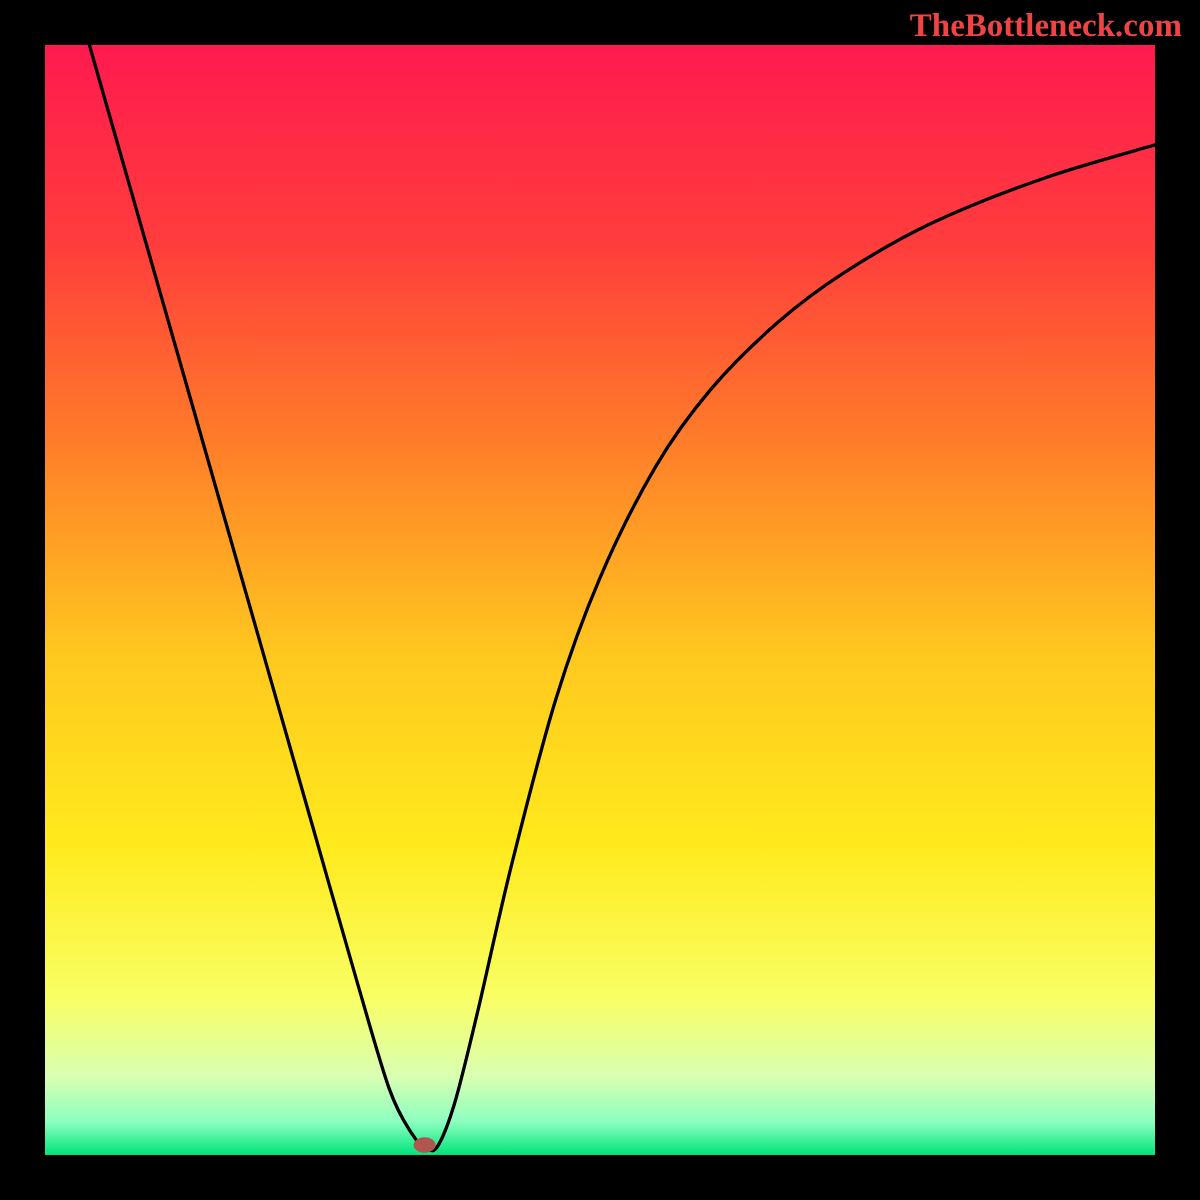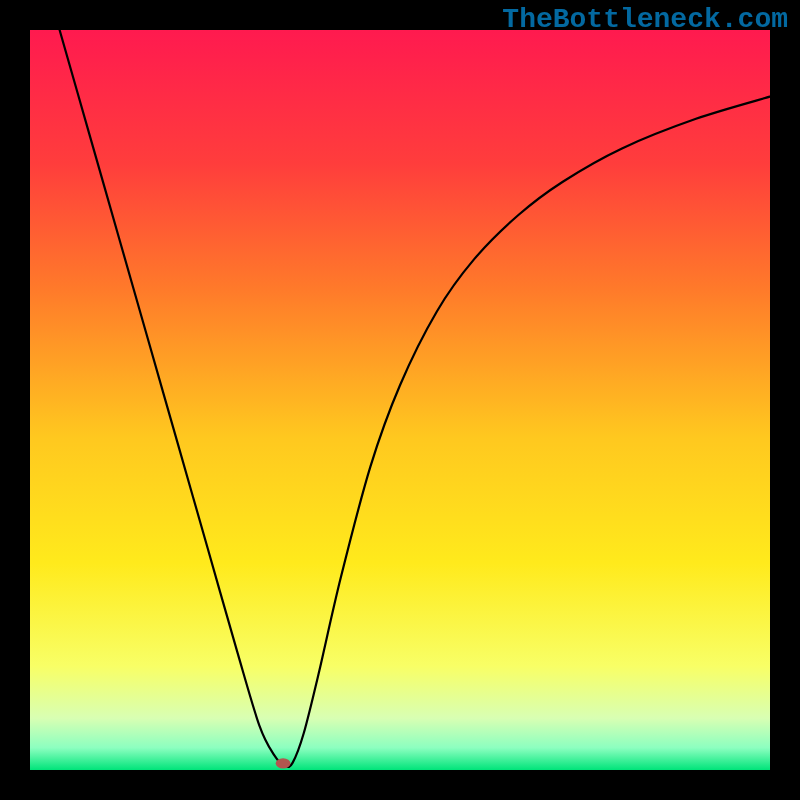--- a/index.html
+++ b/index.html
@@ -13,24 +13,24 @@
   .frame {
     position: relative;
     width: 800px;
     height: 800px;
     background: #000;
   }
   .watermark {
     position: absolute;
     top: 4px;
     right: 12px;
-    font-family: Liberation Mono, monospace;
-    font-size: 28px;
+    font-family: Liberation Serif, serif;
+    font-size: 22px;
     font-weight: 600;
-    color: #0369a1;
+    color: #ef4444;
     letter-spacing: 0px;
     user-select: none;
   }
   svg.plot {
     position: absolute;
     left: 30px;
     top: 30px;
     width: 740px;
     height: 740px;
     display: block;

